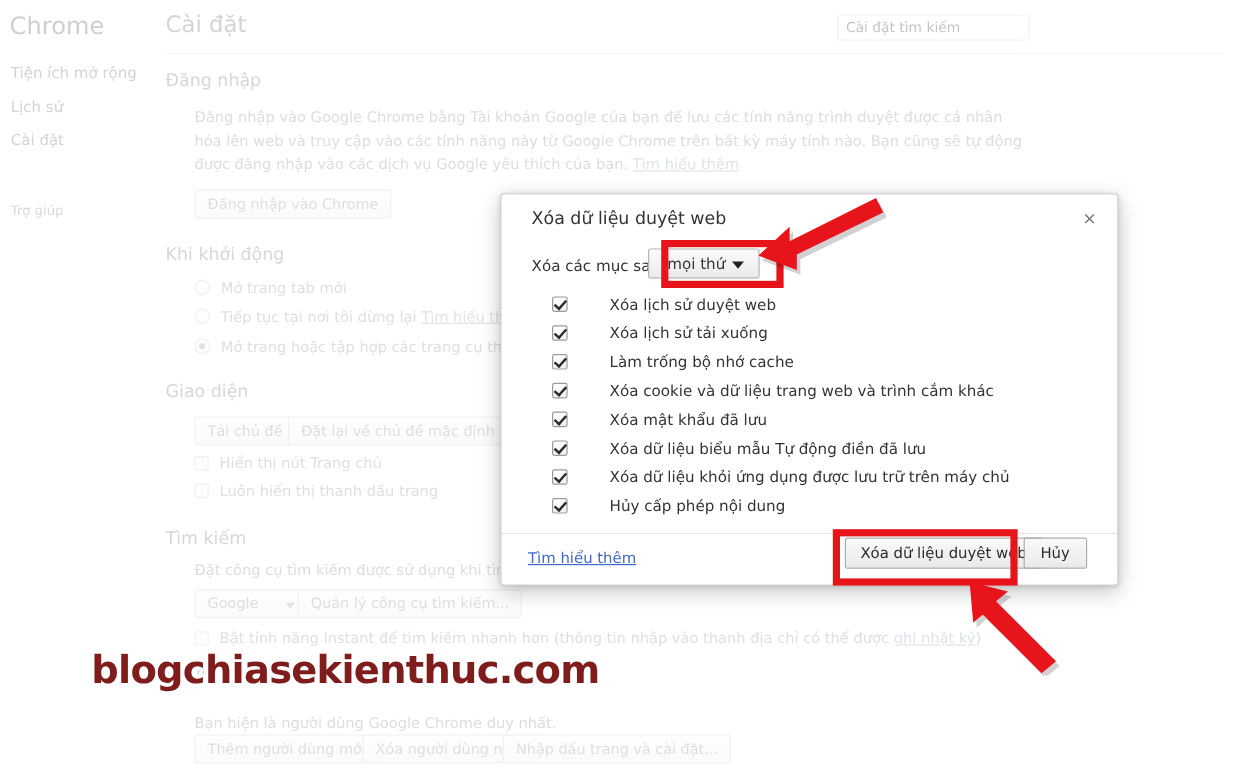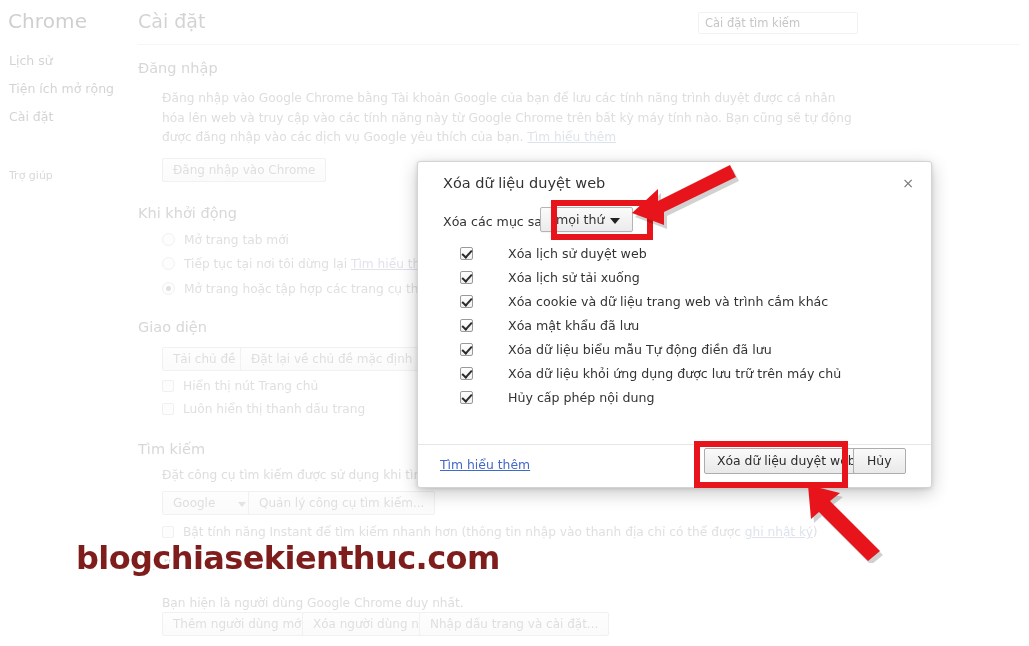--- a/index.html
+++ b/index.html
@@ -275,22 +275,22 @@
 </head>
 <body>
 
 <div id="root">
 
   <div id="settings-page">
 
     <div id="sidebar">
       <div class="brand">Chrome</div>
       <div class="nav">
+        <div class="nav-item">Tiện ích mở rộng</div>
         <div class="nav-item">Lịch sử</div>
-        <div class="nav-item">Tiện ích mở rộng</div>
         <div class="nav-item">Cài đặt</div>
       </div>
       <div class="help">Trợ giúp</div>
     </div>
 
     <div id="main">
       <div id="page-title">Cài đặt</div>
       <input id="search-settings" type="text" placeholder="Cài đặt tìm kiếm" style="">
       <div id="header-rule"></div>
 
@@ -353,20 +353,24 @@
       <div class="dlg-check">
         <span class="dlg-cbx"></span>
         <span>Xóa lịch sử duyệt web</span>
       </div>
       <div class="dlg-check">
         <span class="dlg-cbx"></span>
         <span>Xóa lịch sử tải xuống</span>
       </div>
       <div class="dlg-check">
         <span class="dlg-cbx"></span>
+        <span>Làm trống bộ nhớ cache</span>
+      </div>
+      <div class="dlg-check">
+        <span class="dlg-cbx"></span>
         <span>Xóa cookie và dữ liệu trang web và trình cắm khác</span>
       </div>
       <div class="dlg-check">
         <span class="dlg-cbx"></span>
         <span>Xóa mật khẩu đã lưu</span>
       </div>
       <div class="dlg-check">
         <span class="dlg-cbx"></span>
         <span>Xóa dữ liệu biểu mẫu Tự động điền đã lưu</span>
       </div>

